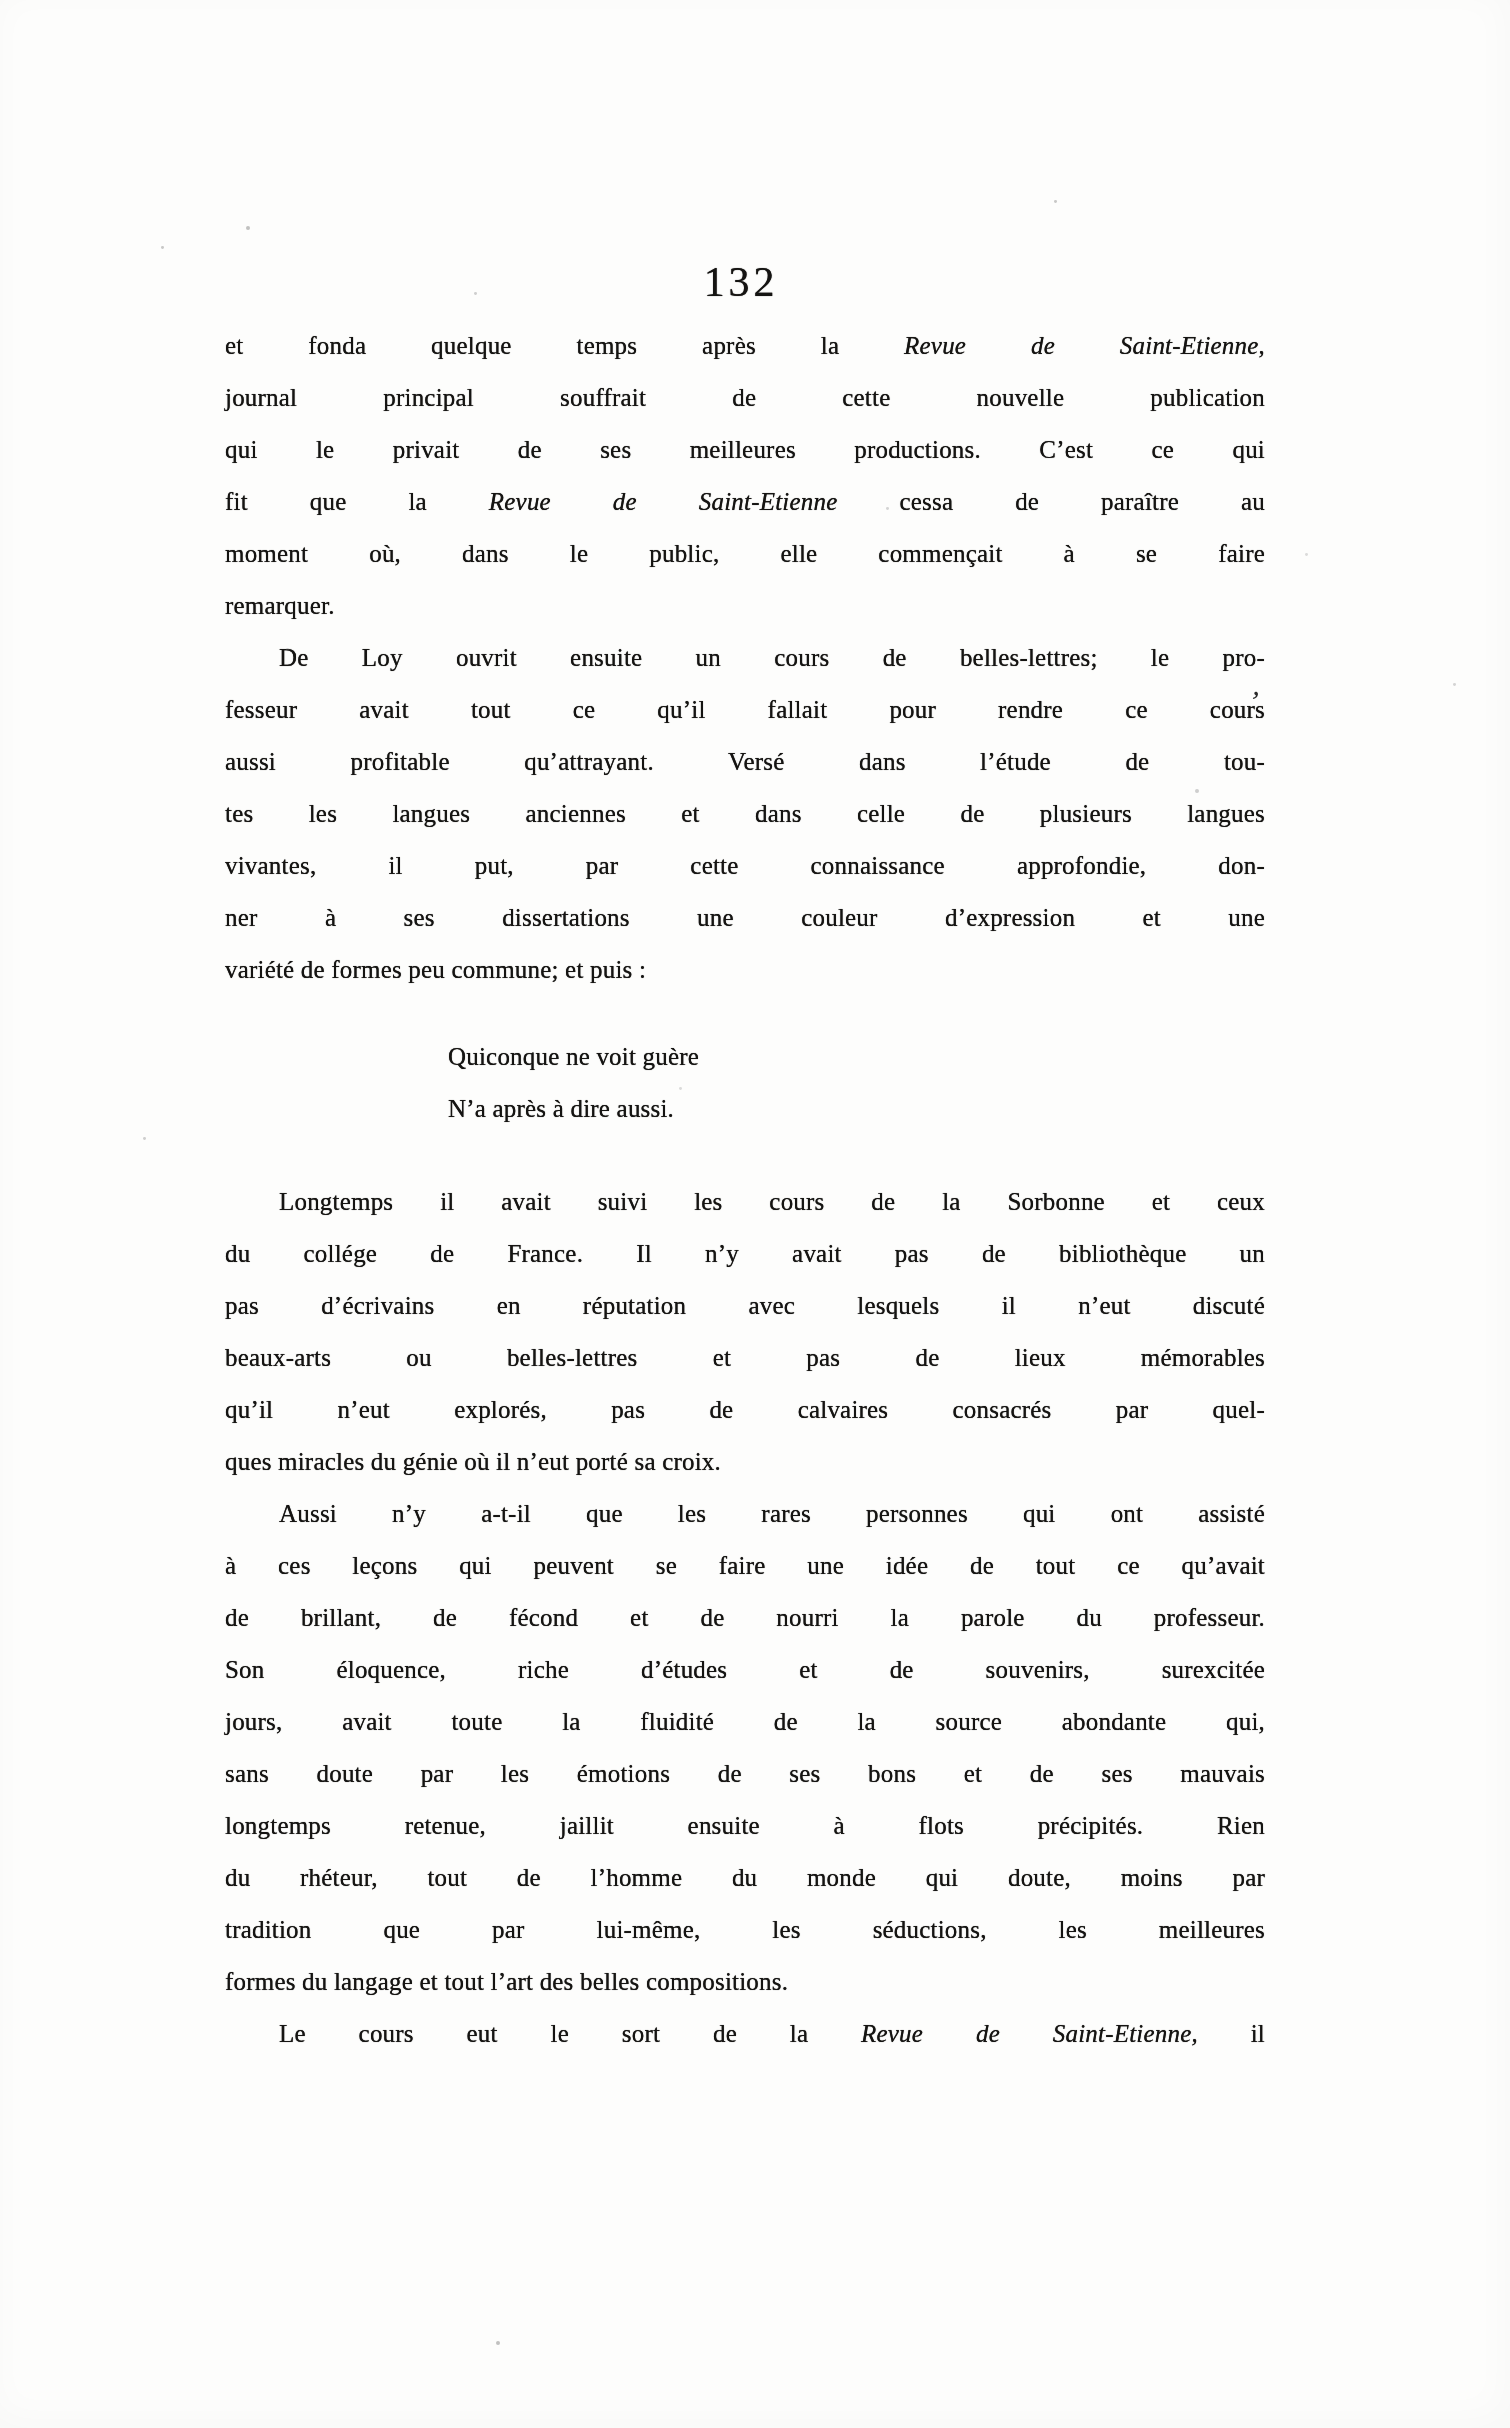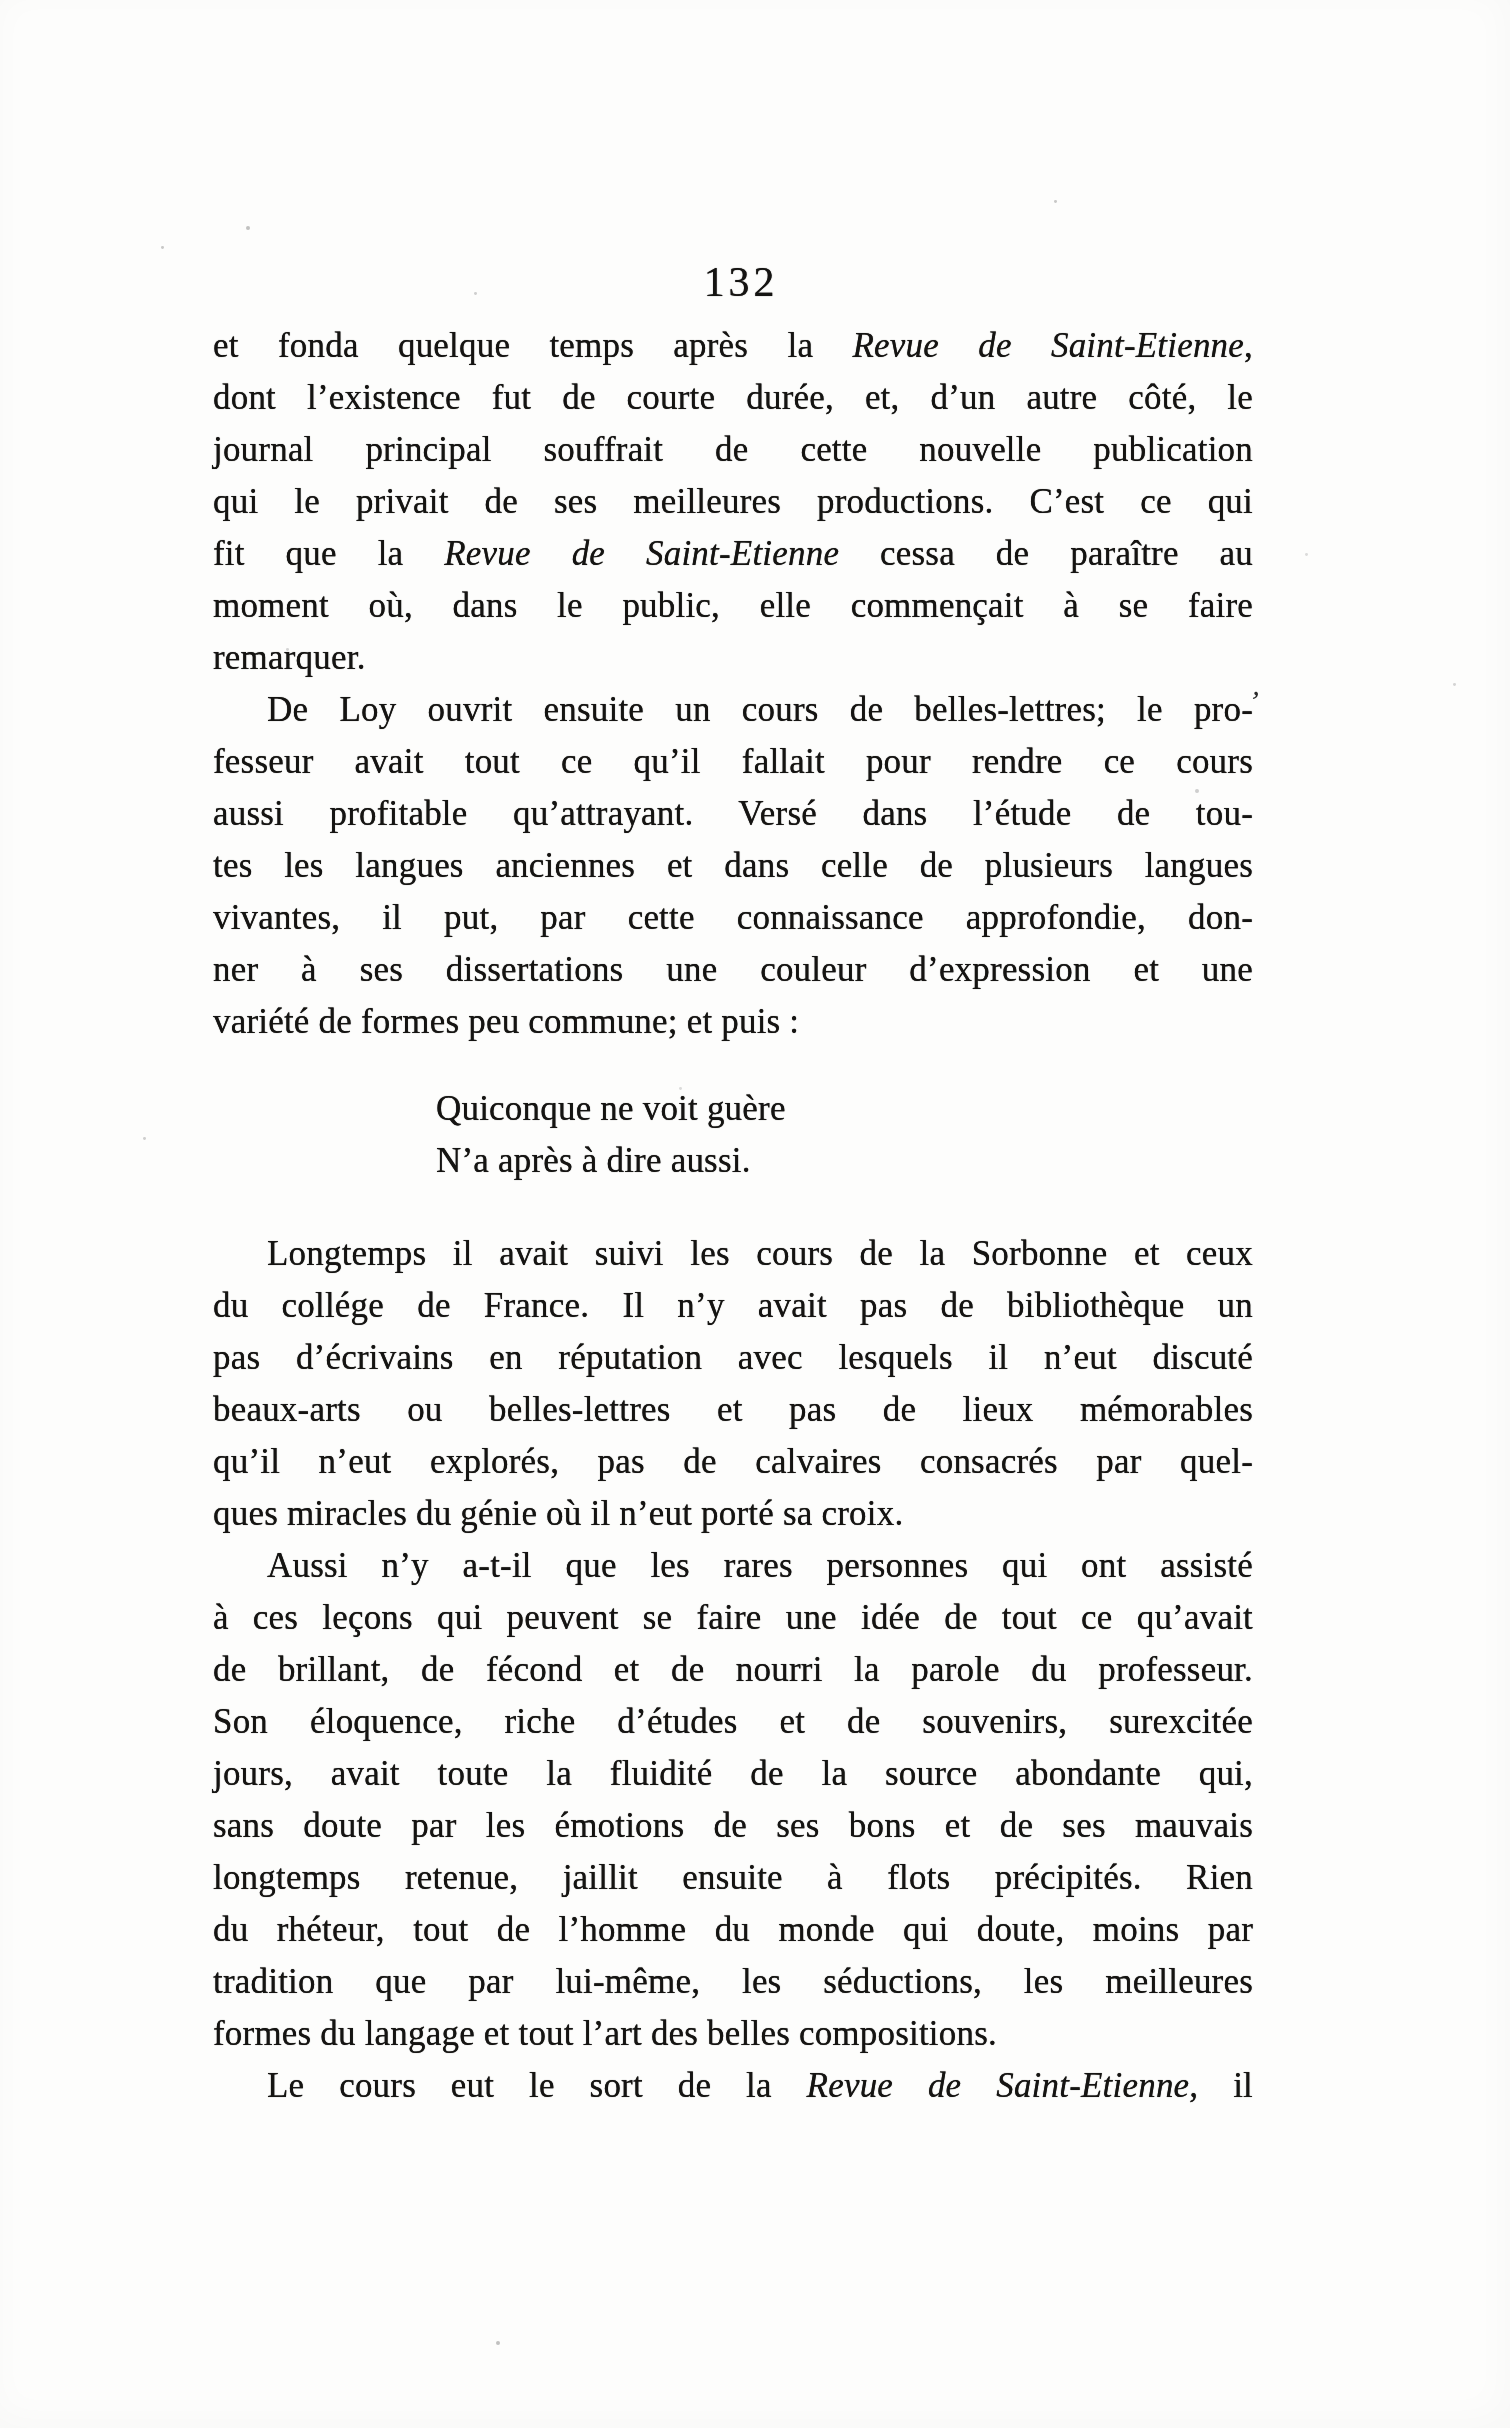--- a/index.html
+++ b/index.html
@@ -20,23 +20,23 @@
     left: 221px;
     width: 1040px;
     text-align: center;
     font-size: 42px;
     letter-spacing: 3.9px;
     text-shadow: 0 0 0.8px currentColor;
   }
   .text-block {
     position: absolute;
     top: 320px;
-    left: 213px;
+    left: 225px;
     width: 1040px;
-    font-size: 35px;
+    font-size: 25px;
     line-height: 52px;
     letter-spacing: 0.2px;
     text-shadow: 0 0 0.7px currentColor;
   }
   .para { margin: 0; }
   .line {
     text-align: justify;
     text-align-last: justify;
   }
   .line.last {
@@ -66,21 +66,20 @@
 </style>
 </head>
 <body>
 
 <div class="page">
   <div class="page-number">132</div>
 
   <div class="text-block">
       <div class="para">
         <div class="line"><span>et fonda quelque temps après la </span><span class="it">Revue de Saint-Etienne</span><span>,</span></div>
-        <div class="line"><span>dont l’existence fut de courte durée, et, d’un autre côté, le</span></div>
         <div class="line"><span>journal principal souffrait de cette nouvelle publication</span></div>
         <div class="line"><span>qui le privait de ses meilleures productions. C’est ce qui</span></div>
         <div class="line"><span>fit que la </span><span class="it">Revue de Saint-Etienne</span><span> cessa de paraître au</span></div>
         <div class="line"><span>moment où, dans le public, elle commençait à se faire</span></div>
         <div class="line last"><span>remarquer.</span></div>
       </div>
       <div class="para">
         <div class="line ind"><span>De Loy ouvrit ensuite un cours de belles-lettres; le pro-</span></div>
         <div class="line"><span>fesseur avait tout ce qu’il fallait pour rendre ce cours</span></div>
         <div class="line"><span>aussi profitable qu’attrayant. Versé dans l’étude de tou-</span></div>

